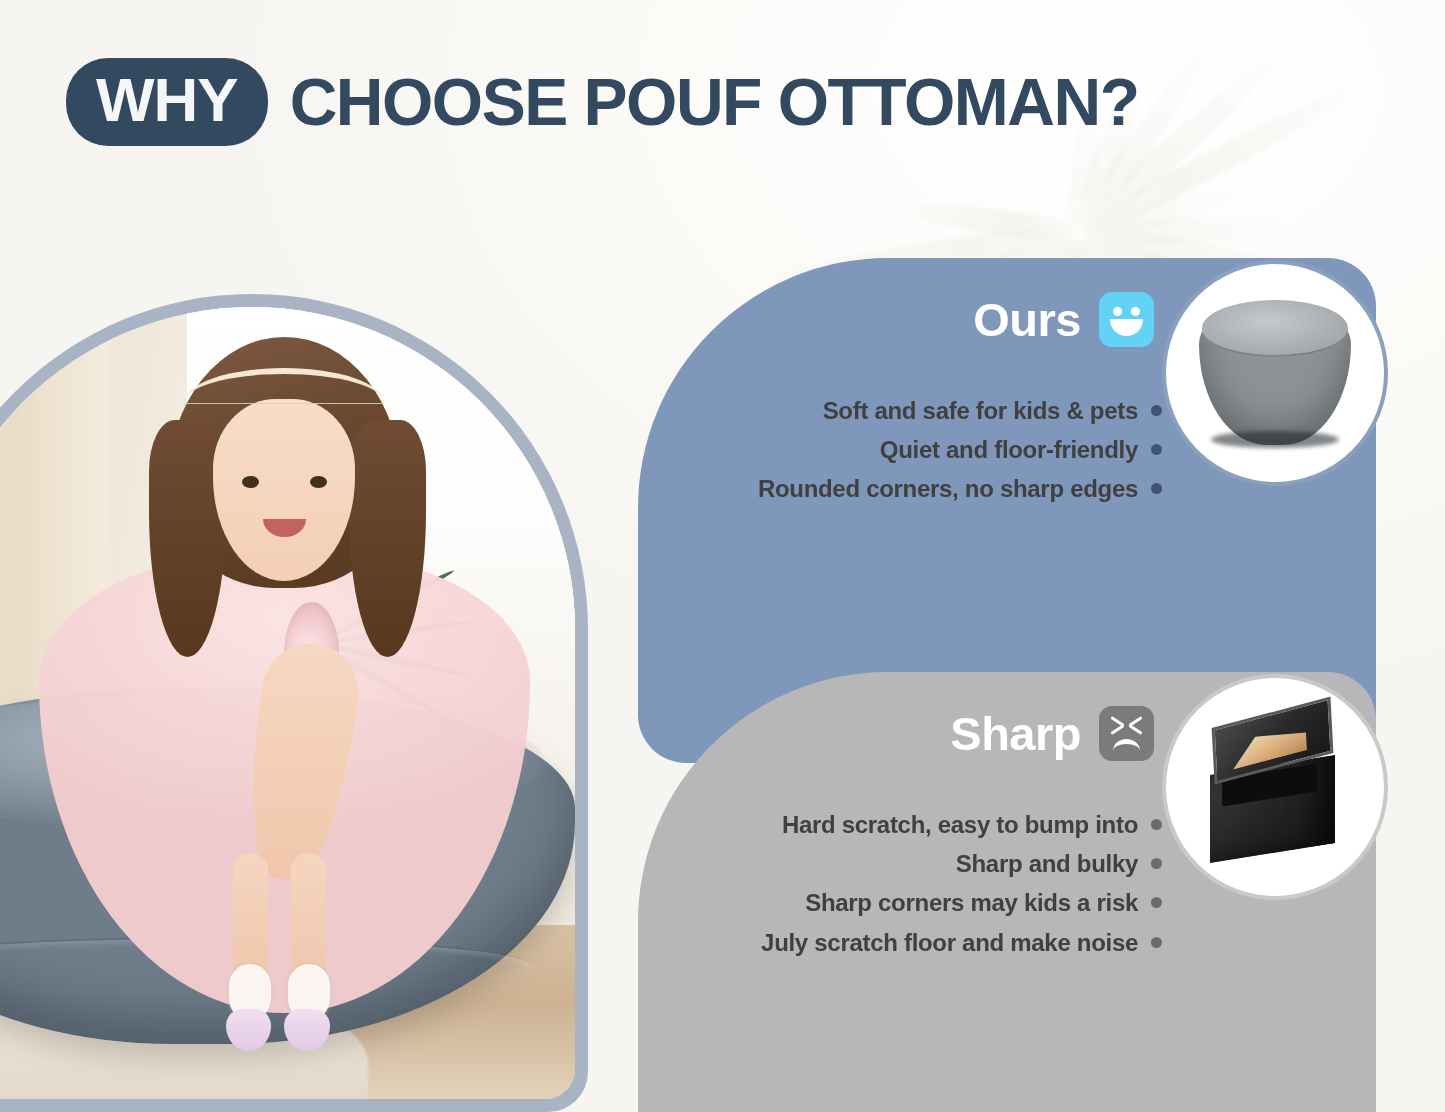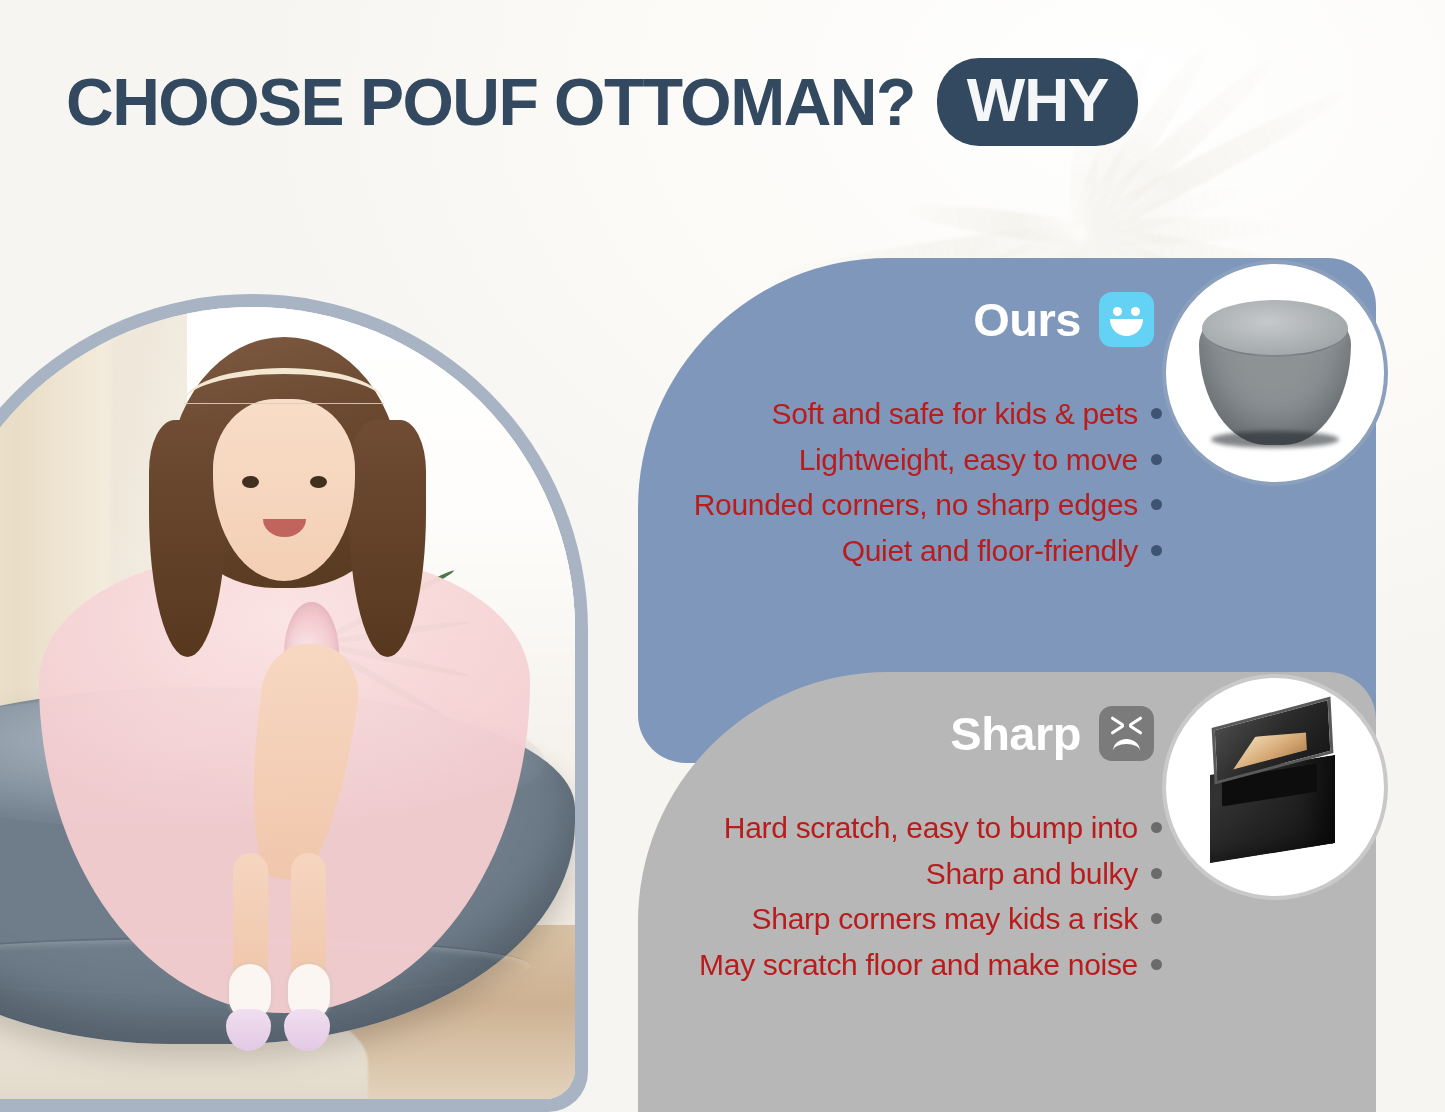--- a/index.html
+++ b/index.html
@@ -215,21 +215,21 @@
     border-top:5px solid #fff; border-radius:50% 50% 0 0 / 100% 100% 0 0;
   }
 
   .bullets {
     position:absolute; right:214px; top:140px;
     display:flex; flex-direction:column; gap:14px;
     align-items:flex-end;
   }
   .bullet { display:flex; align-items:center; justify-content:flex-end; gap:13px; }
   .bullet-text {
-    color:#b91c1c; font-size:30px; font-weight:normal; letter-spacing:-.3px;
+    color:#404040; font-size:24px; font-weight:bold; letter-spacing:-.3px;
     white-space:nowrap; line-height:1.05;
   }
   .bullet-dot { width:11px; height:11px; border-radius:50%; flex:0 0 auto; }
   #panel-ours   .bullet-dot { background:#3e5472; }
   #panel-others .bullet-dot { background:#6b6b6b; }
 
   
   .inset {
     position:absolute; width:226px; height:226px; border-radius:50%;
     top:2px; right:-12px;
@@ -312,22 +312,22 @@
     <div class="frond" style="width: 291px; transform: rotate(94deg); opacity: 0.62;"></div>
     <div class="frond" style="width: 158px; transform: rotate(108deg); opacity: 0.71;"></div>
     <div class="frond" style="width: 195px; transform: rotate(124deg); opacity: 0.35;"></div>
     <div class="frond" style="width: 232px; transform: rotate(140deg); opacity: 0.44;"></div>
     <div class="frond" style="width: 269px; transform: rotate(156deg); opacity: 0.53;"></div>
     <div class="frond" style="width: 306px; transform: rotate(172deg); opacity: 0.62;"></div>
     <div class="frond" style="width: 173px; transform: rotate(188deg); opacity: 0.71;"></div>
   </div>
 
 <div id="header">
+  <span id="why-pill">WHY</span>
   <span id="title-rest">CHOOSE POUF OTTOMAN?</span>
-  <span id="why-pill">WHY</span>
 </div>
 
 <div id="photo-frame">
   <div id="photo-inner">
     <div class="room-wall"></div>
     <div class="room-wall2"></div>
     <div class="room-curtain"></div>
     <div class="room-sofa"></div>
     <div class="room-plant">
       <i style="transform:rotate(-28deg)"></i>
@@ -377,29 +377,25 @@
       <span class="fb-smile"></span>
     </span>
   </div>
 
   <div class="bullets">
     <div class="bullet">
       <span class="bullet-text">Soft and safe for kids &amp; pets</span>
       <span class="bullet-dot"></span>
     </div>
     <div class="bullet">
-      <span class="bullet-text">Lightweight, easy to move</span>
+      <span class="bullet-text">Quiet and floor-friendly</span>
       <span class="bullet-dot"></span>
     </div>
     <div class="bullet">
       <span class="bullet-text">Rounded corners, no sharp edges</span>
-      <span class="bullet-dot"></span>
-    </div>
-    <div class="bullet">
-      <span class="bullet-text">Quiet and floor-friendly</span>
       <span class="bullet-dot"></span>
     </div>
   </div>
 
   <div class="inset" id="inset-ours">
     <div class="p-pouf">
       <div class="p-pouf-lid"></div>
       <div class="p-pouf-base"></div>
     </div>
   </div>
@@ -427,21 +423,21 @@
     </div>
     <div class="bullet">
       <span class="bullet-text">Sharp and bulky</span>
       <span class="bullet-dot"></span>
     </div>
     <div class="bullet">
       <span class="bullet-text">Sharp corners may kids a risk</span>
       <span class="bullet-dot"></span>
     </div>
     <div class="bullet">
-      <span class="bullet-text">May scratch floor and make noise</span>
+      <span class="bullet-text">July scratch floor and make noise</span>
       <span class="bullet-dot"></span>
     </div>
   </div>
 
   <div class="inset" id="inset-others">
     <div class="p-box">
       <div class="p-box-body"></div>
       <div class="p-box-open"></div>
       <div class="p-box-lid"></div>
     </div>

